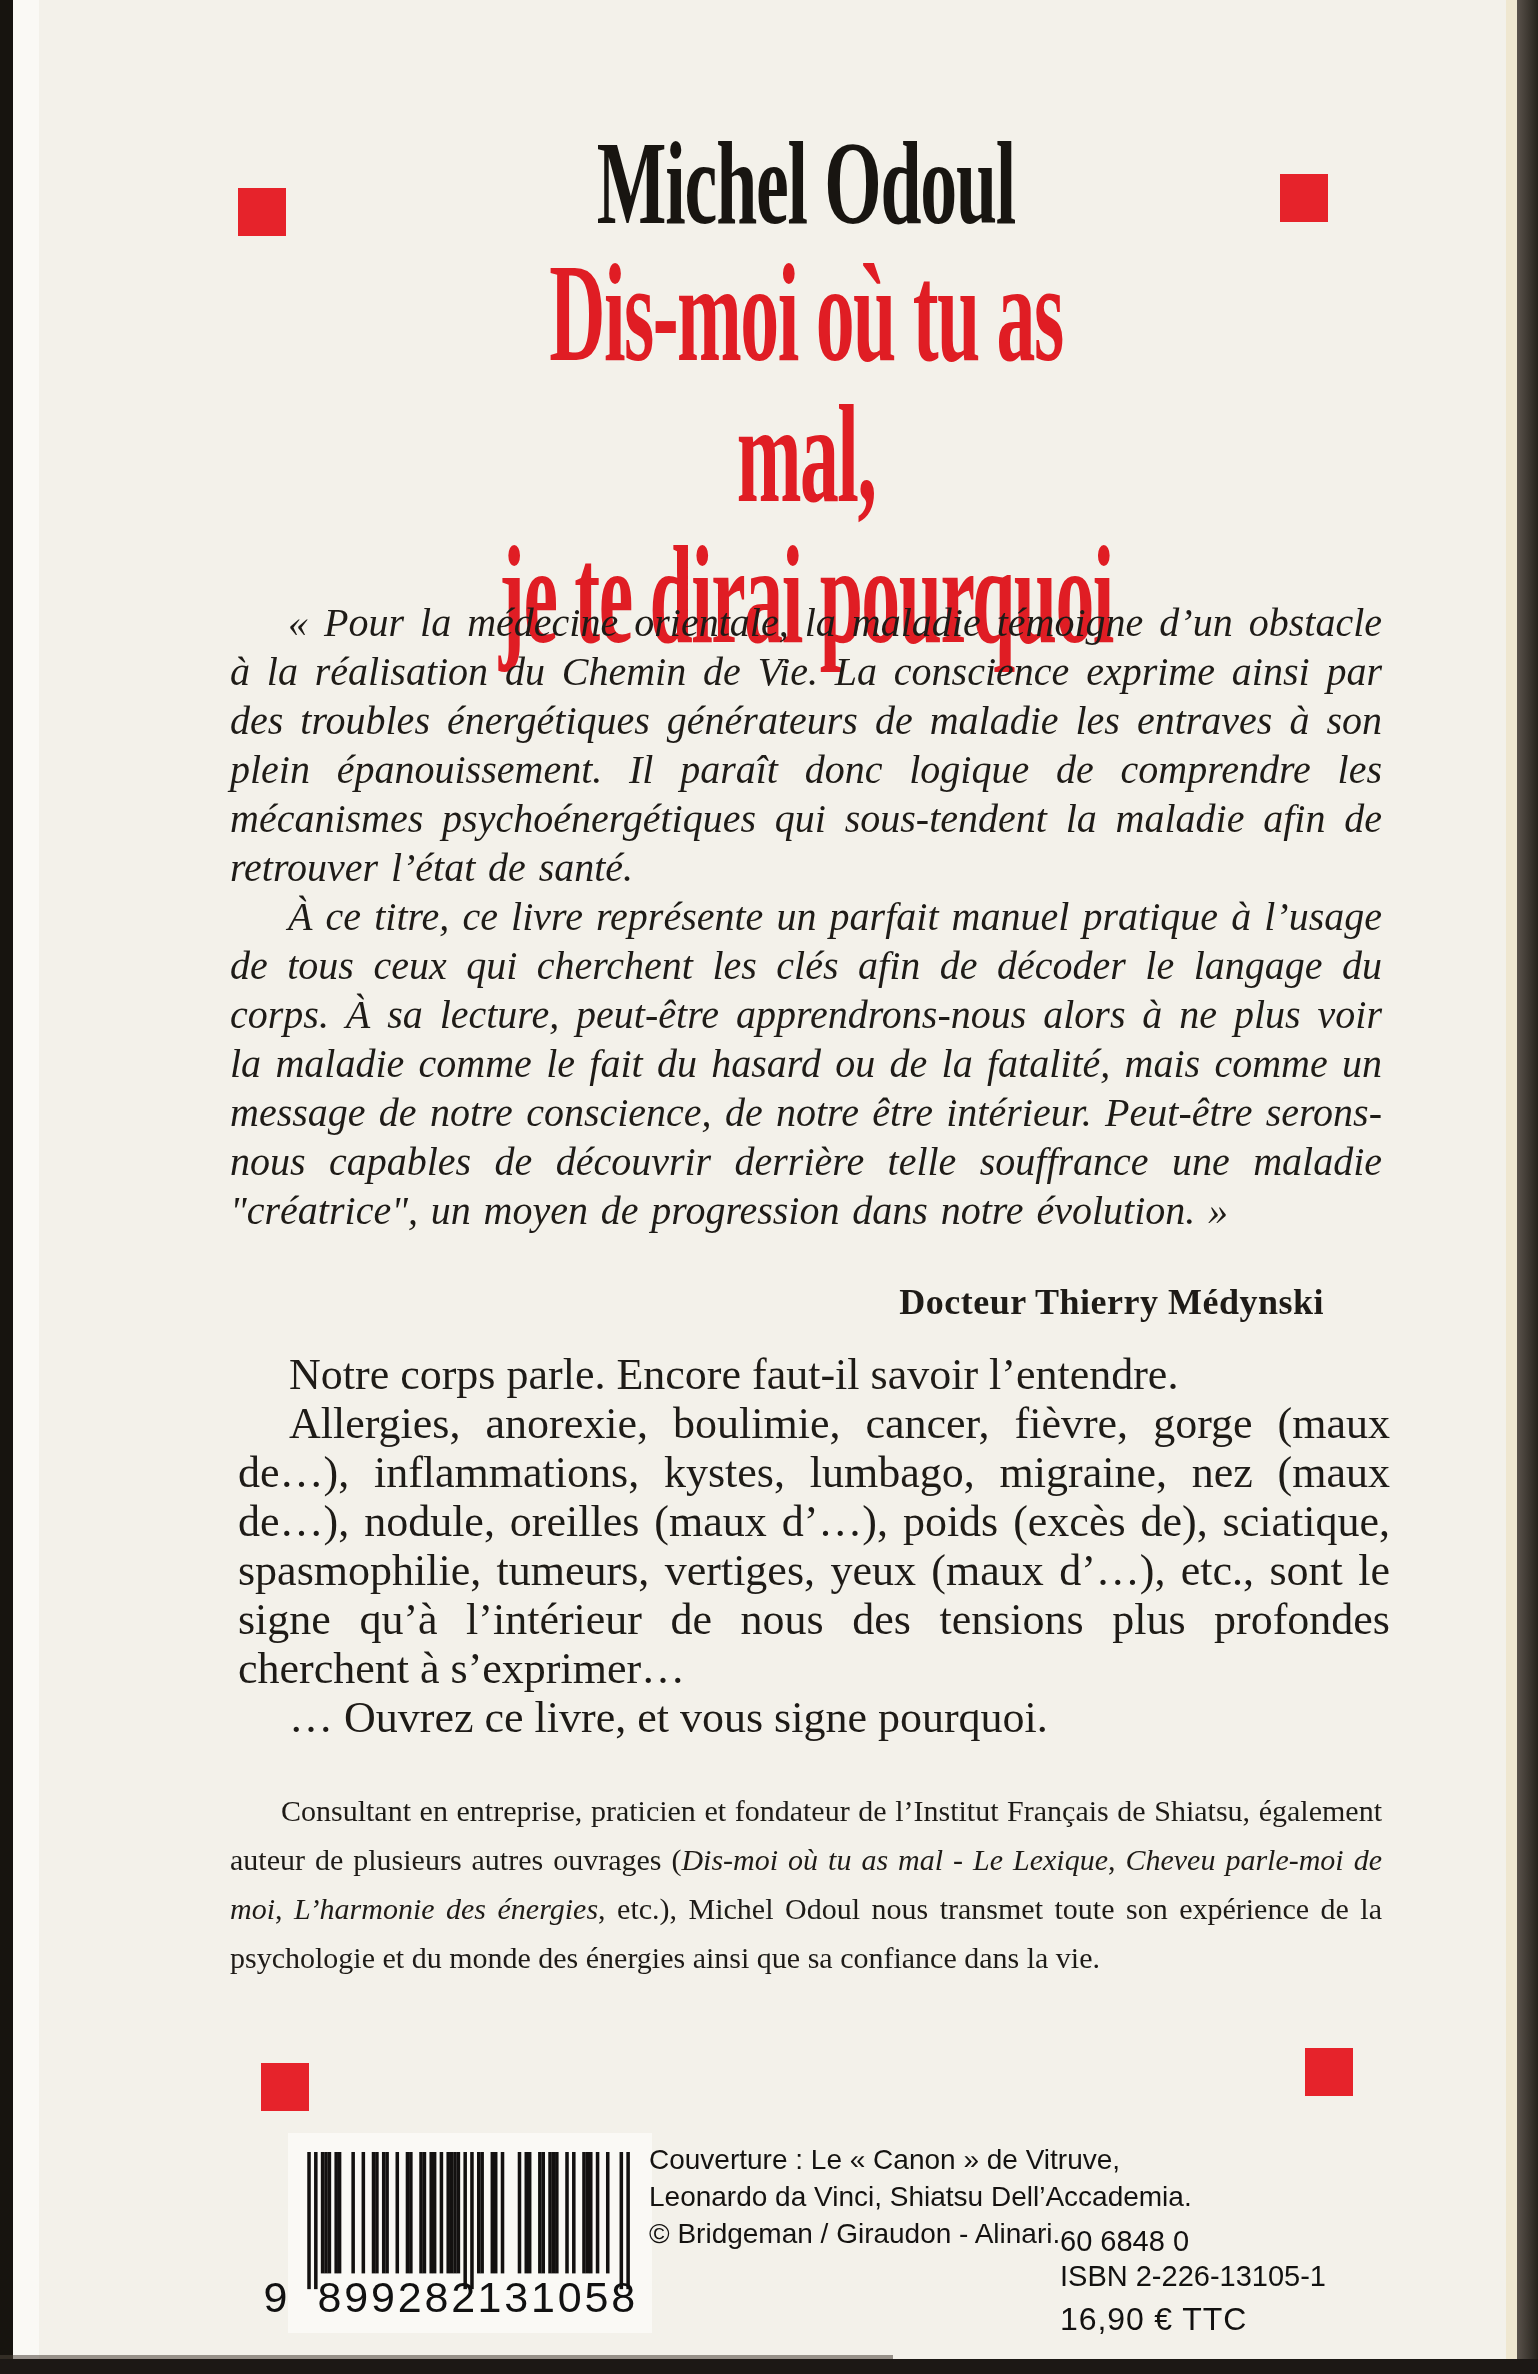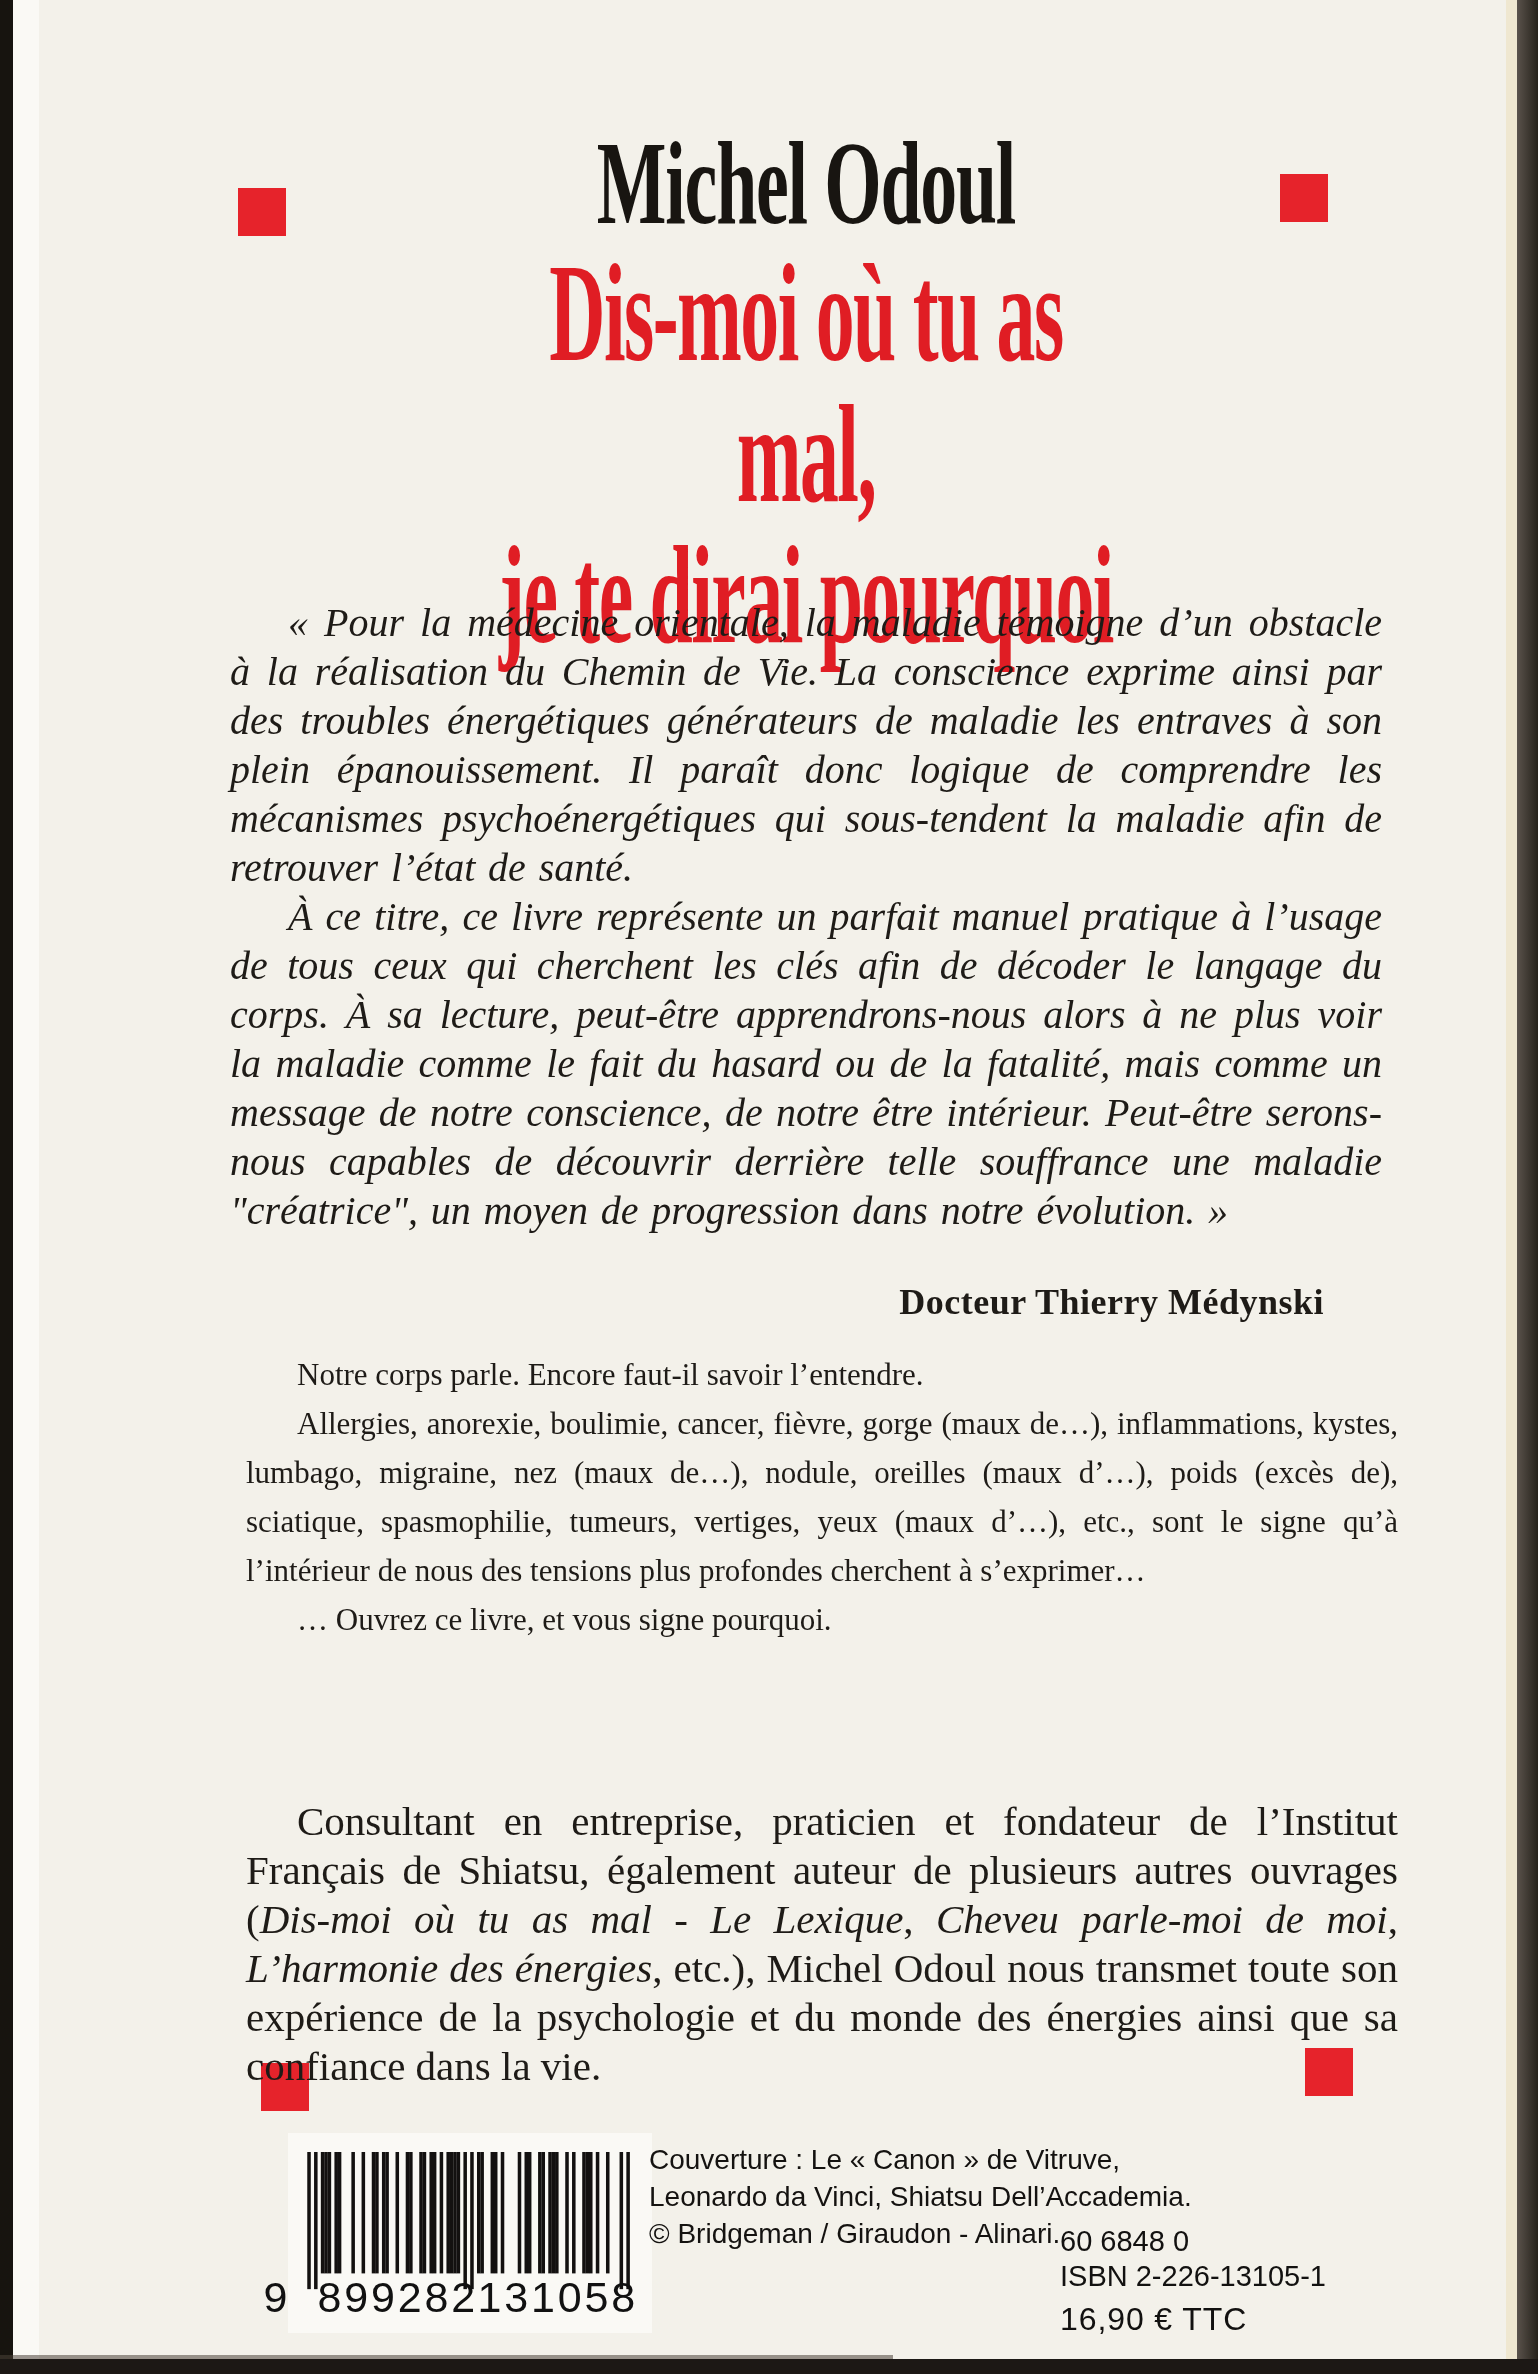--- a/index.html
+++ b/index.html
@@ -48,28 +48,28 @@
   }
   .quote p{margin:0;text-indent:58px;}
 
   .attribution{
     position:absolute;left:0;top:1282px;width:100%;box-sizing:border-box;
     text-align:right;padding-right:58px;
     font-weight:bold;font-size:36px;line-height:41px;letter-spacing:0.5px;
   }
 
   .summary{
-    position:absolute;left:16px;top:1350px;width:100%;
-    font-size:31px;line-height:49px;text-align:justify;
+    position:absolute;left:8px;top:1350px;width:100%;
+    font-size:44px;line-height:49px;text-align:justify;
   }
   .summary p{margin:0;text-indent:51px;}
 
   .bio{
-    position:absolute;left:16px;top:1756px;width:100%;
-    font-size:41px;line-height:49px;text-align:justify;text-indent:51px;
+    position:absolute;left:0;top:1756px;width:100%;
+    font-size:30px;line-height:49px;text-align:justify;text-indent:51px;
   }
   .bio .it{font-style:italic;}
 
   .barcode-zone{
     position:absolute;left:58px;top:2133px;width:364px;height:200px;
     background:#faf9f5;
   }
   .barcode{position:absolute;left:18.6px;top:18.6px;width:323px;height:182px;}
   .bc-digit{
     position:absolute;top:122px;

